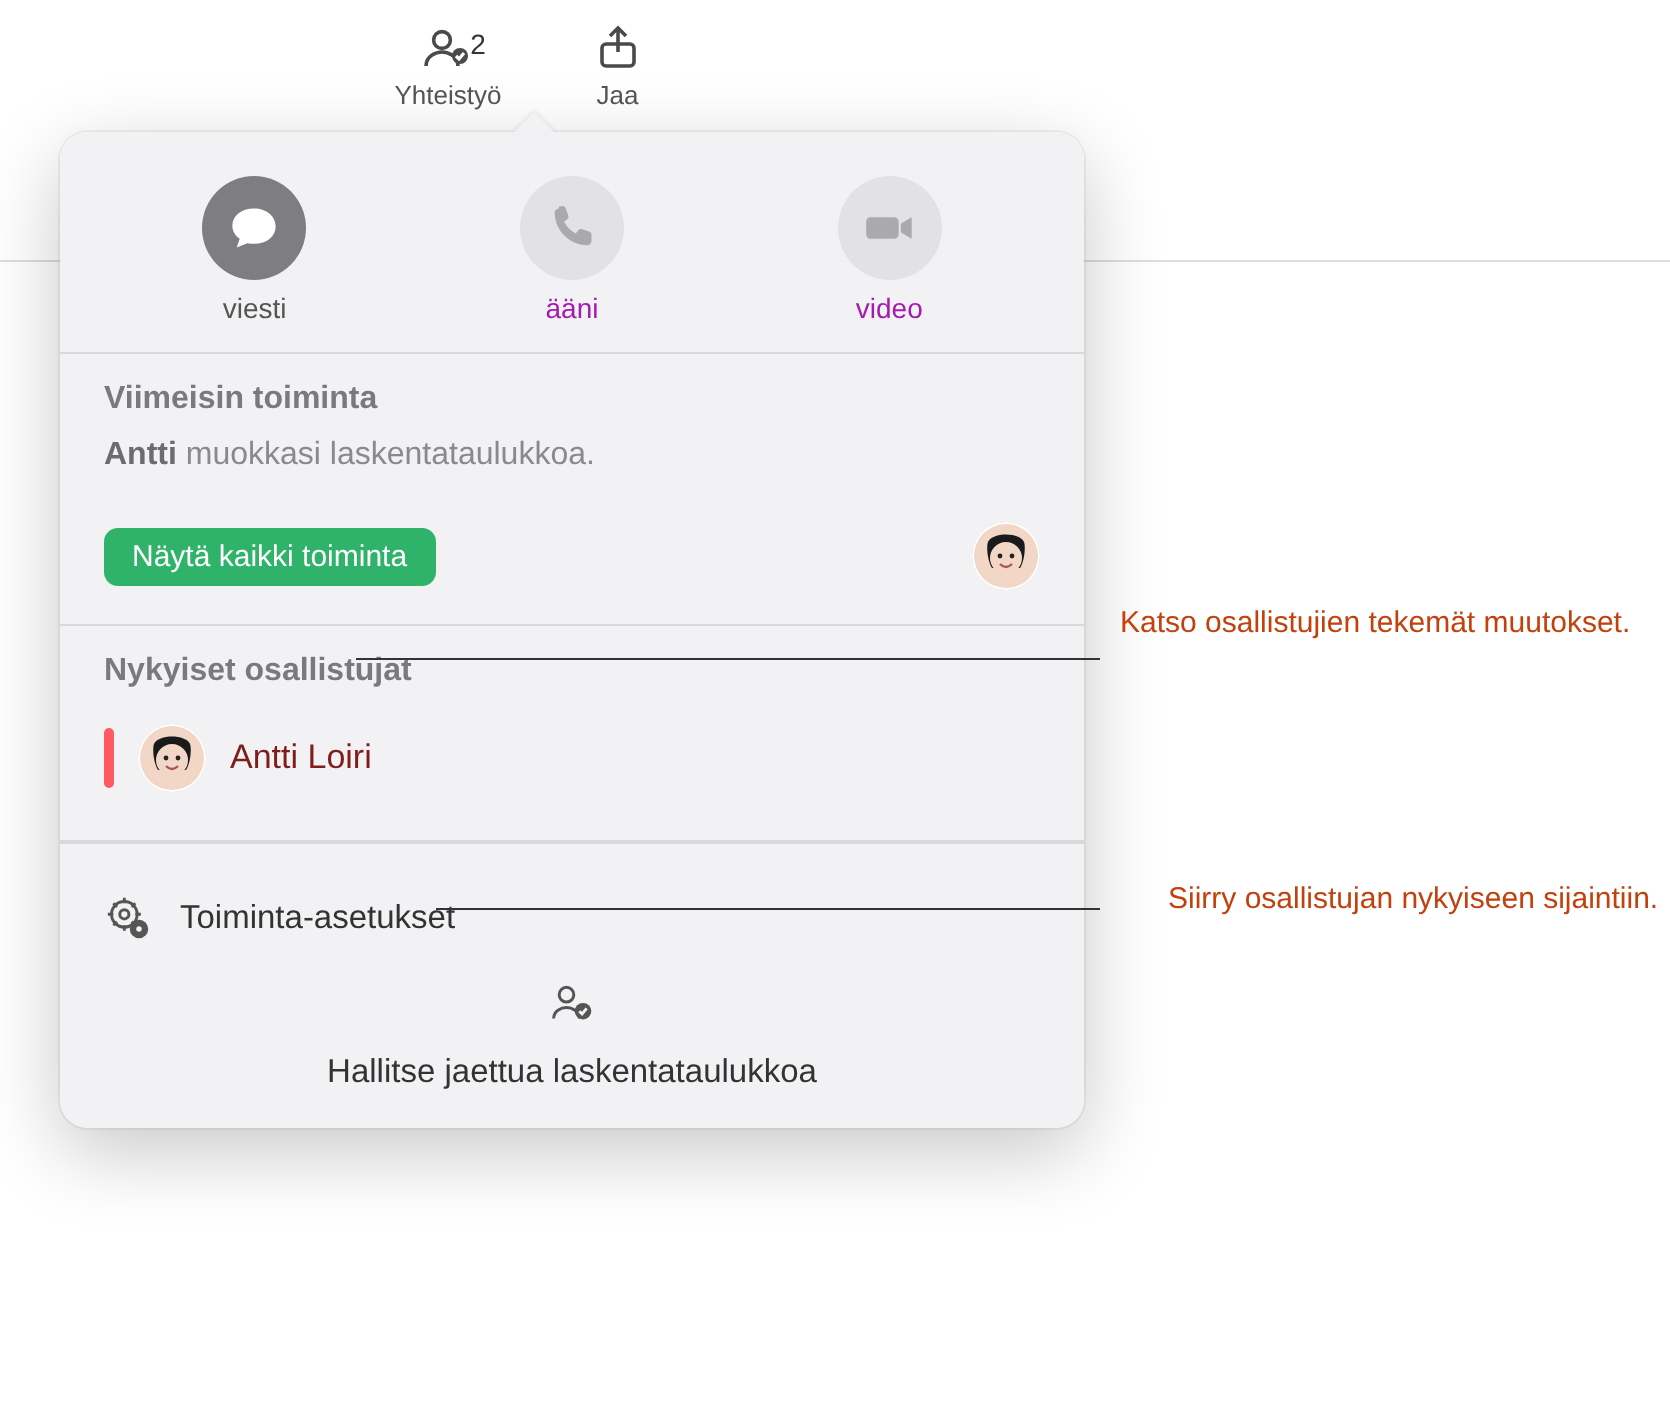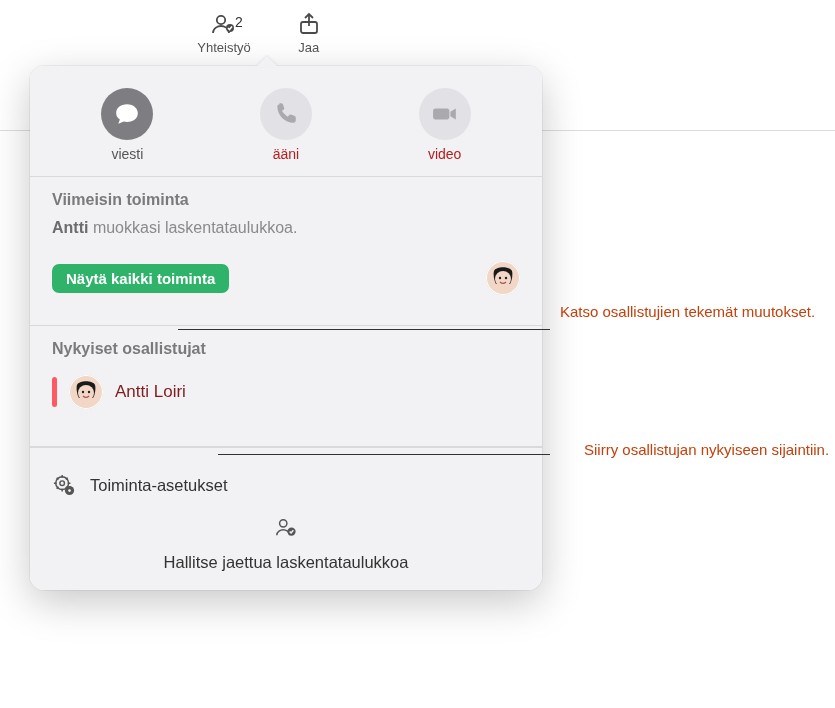--- a/index.html
+++ b/index.html
@@ -77,35 +77,35 @@
     justify-content: space-around;
     padding: 22px 18px 14px 18px;
     border-bottom: 1px solid rgba(0,0,0,0.1);
   }
   .comm-btn {
     display:flex;
     flex-direction:column;
     align-items:center;
     gap:6px;
     font-size:14px;
-    color:#b91c1c;
+    color:#a21caf;
   }
   .comm-btn.enabled { color:#555; }
   .comm-circle {
     width:52px; height:52px;
     border-radius:50%;
     background:#e2e2e6;
     display:flex;align-items:center;justify-content:center;
   }
   .comm-btn.enabled .comm-circle { background:#7e7e82; }
   .comm-circle svg { width:26px; height:26px; fill:#a9a9ae; }
   .comm-btn.enabled .comm-circle svg { fill:#fff; }
 
   .section {
-    padding: 14px 22px 30px 22px;
+    padding: 14px 22px 17px 22px;
     border-bottom: 1px solid rgba(0,0,0,0.1);
   }
   .section:last-of-type { border-bottom:none; }
   .section-title {
     font-size:16px;
     font-weight:700;
     color:#7a7a7e;
     margin-bottom:10px;
   }
   .activity-text {
@@ -116,21 +116,21 @@
   .activity-text .name { font-weight:700; color:#6c6c70; }
   .activity-row {
     display:flex;
     justify-content:space-between;
     align-items:center;
   }
   .pill {
     background:#2fb36a;
     color:#fff;
     font-size:15px;
-    font-weight:700;
+    font-weight:400;
     padding:6px 14px;
     border-radius:7px;
     display:inline-block;
     text-align:center;
   }
   .avatar {
     width:34px;height:34px;border-radius:50%;
     background:#ddd;
     flex-shrink:0;
     overflow:hidden;

